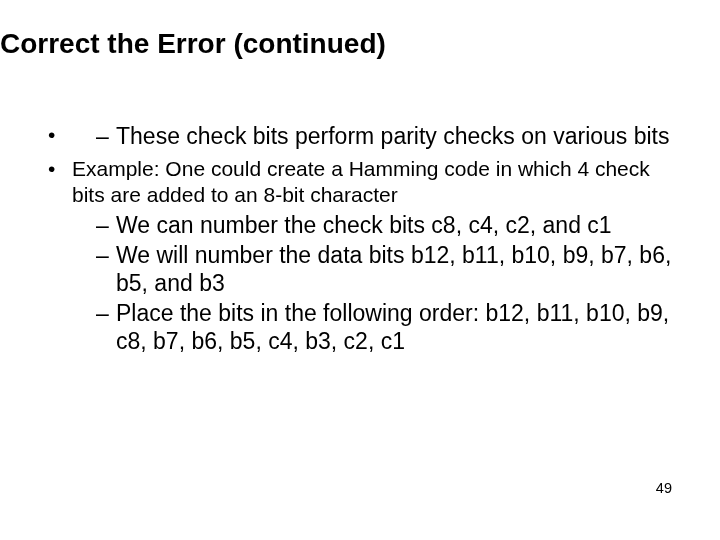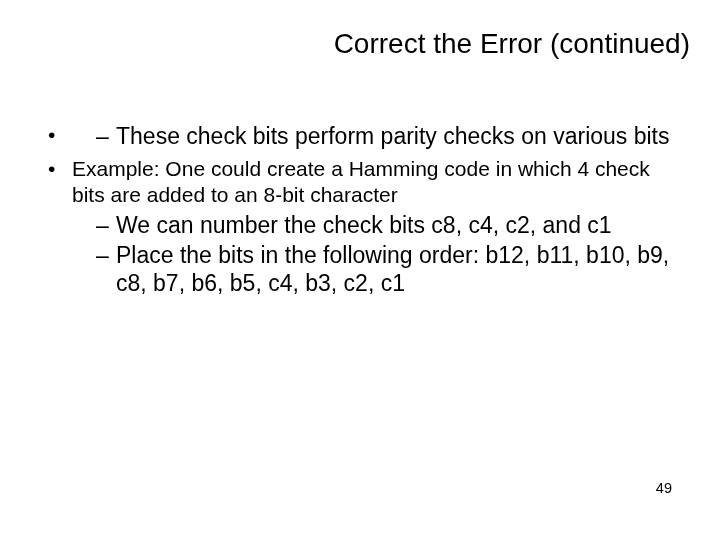--- a/index.html
+++ b/index.html
@@ -16,23 +16,23 @@
     position: relative;
     width: 720px;
     height: 540px;
     box-sizing: border-box;
   }
   .title {
     position: absolute;
     top: 28px;
     left: 0;
     width: 690px;
-    text-align: right;
+    text-align: left;
     font-size: 28px;
-    font-weight: 400;
+    font-weight: 700;
   }
   .body {
     position: absolute;
     top: 118px;
     left: 48px;
     width: 640px;
     font-size: 21px;
     line-height: 1.22;
   }
   ul.level1 {
@@ -100,20 +100,23 @@
           </li>
         </ul>
       </li>
       <li>
         <span>Example: One could create a Hamming code in which 4 check bits are added to an 8-bit character</span>
         <ul class="level2">
           <li>
             <span>We can number the check bits c8, c4, c2, and c1</span>
           </li>
           <li>
+            <span>We will number the data bits b12, b11, b10, b9, b7, b6, b5, and b3</span>
+          </li>
+          <li>
             <span>Place the bits in the following order: b12, b11, b10, b9, c8, b7, b6, b5, c4, b3, c2, c1</span>
           </li>
         </ul>
       </li>
     </ul>
   </div>
 
   <div class="footer-right">49</div>
 
 </div>

